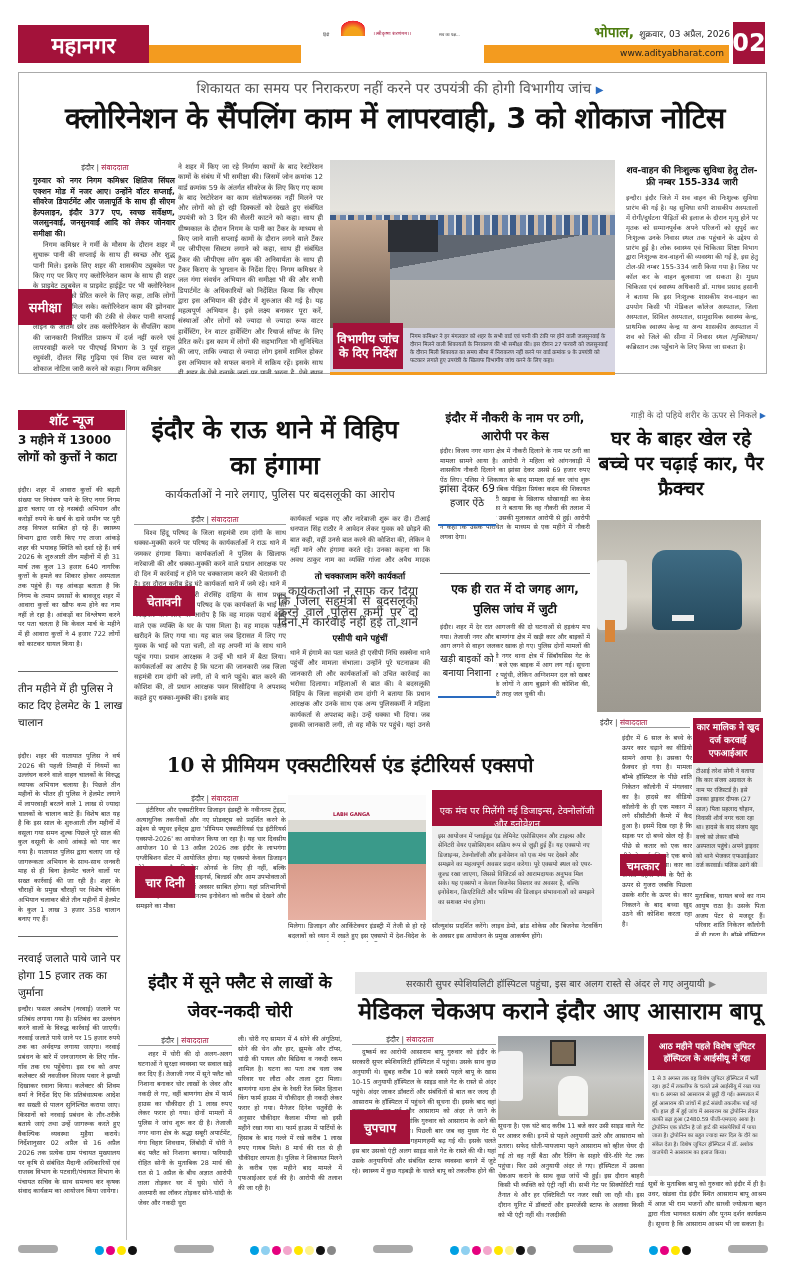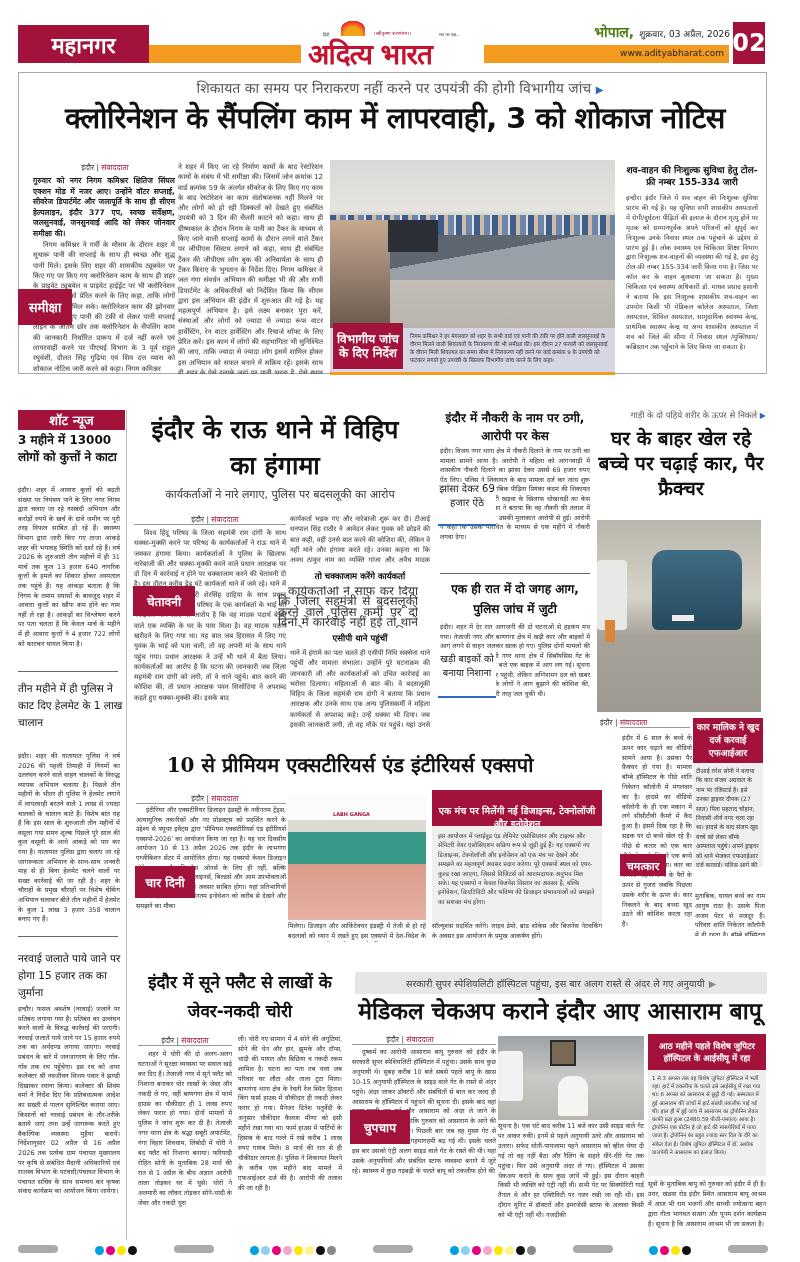--- a/index.html
+++ b/index.html
@@ -21,21 +21,20 @@
 </head>
 <body>
 
 <div class="abs red" style="left:18px;top:25px;width:131px;height:38px;display:flex;align-items:center;justify-content:center;font-size:22px;font-weight:bold">महानगर</div>
 <div class="abs orange" style="left:149px;top:45px;width:152px;height:18px"></div>
 <div class="abs" style="left:303px;top:18px;width:180px;height:48px">
   <div class="abs" style="left:38px;top:0;width:24px;height:18px;border-radius:12px 12px 0 0;background:radial-gradient(circle at 50% 100%,#f3a21a 40%,#e23 70%,transparent 72%)"></div>
   <div class="abs" style="left:70px;top:12px;font-size:5px;color:#a3123a;white-space:nowrap">।।श्रीकृष्ण शरणंमम।।</div>
   <div class="abs" style="left:20px;top:14px;font-size:4px;color:#222">हिंदी</div>
   <div class="abs" style="left:136px;top:14px;font-size:4px;color:#222">सच का पक्ष...</div>
-  <div class="abs" style="left:5px;top:16px;font-size:28px;font-weight:bold;color:#c4122f;white-space:nowrap;letter-spacing:-1px;font-family:'DejaVu Serif',serif">अदित्य भारत</div>
 </div>
 <div class="abs orange" style="left:484px;top:45px;width:245px;height:18px"></div>
 <div class="abs" style="left:560px;top:22px;width:170px;height:16px;text-align:right;white-space:nowrap">
   <span style="font-size:14px;font-weight:bold;color:#4d7c0f">भोपाल,</span>
   <span style="font-size:9px;color:#222">शुक्रवार, 03 अप्रैल, 2026</span>
 </div>
 <div class="abs" style="left:590px;top:48px;width:134px;font-size:9px;color:#222;text-align:right">www.adityabharat.com</div>
 <div class="abs red" style="left:733px;top:22px;width:32px;height:42px;display:flex;align-items:center;justify-content:center;font-size:24px;font-weight:bold">02</div>
 
 <div class="abs" style="left:18px;top:72px;width:749px;height:302px;border:1px solid #aaa"></div>
@@ -127,21 +126,21 @@
 <div class="abs byline" style="left:140px;top:793px;width:150px">
   <span style="color:#333">इंदौर</span> | <span>संवाददाता</span>
 </div>
 <div class="abs hr" style="left:136px;top:803px;width:150px;background:#999"></div>
 <div class="abs body-text" style="left:136px;top:806px;width:150px;height:130px;font-size:6.4px;line-height:9.6px;text-indent:10px">इंटीरियर और एक्सटीरियर डिजाइन इंडस्ट्री के नवीनतम ट्रेंड्स, अत्याधुनिक तकनीकों और नए प्रोडक्ट्स को प्रदर्शित करने के उद्देश्य से फ्यूचर इवेंट्स द्वारा 'प्रीमियम एक्सटीरियर्स एंड इंटीरियर्स एक्सपो-2026' का आयोजन किया जा रहा है। यह चार दिवसीय आयोजन 10 से 13 अप्रैल 2026 तक इंदौर के लाभगंगा एग्जीबिशन सेंटर में आयोजित होगा। यह एक्सपो केवल डिजाइन प्रोफेशनल्स और बिजनेस ओनर्स के लिए ही नहीं, बल्कि आर्किटेक्ट्स, इंटीरियर डिजाइनर्स, बिल्डर्स और आम उपभोक्ताओं के लिए भी एक महत्वपूर्ण अवसर साबित होगा। यहां प्रतिभागियों को डिजाइन जगत के नवीनतम इनोवेशन को करीब से देखने और समझने का मौका</div>
 <div class="abs red" style="left:135px;top:866px;width:60px;height:32px;display:flex;align-items:center;justify-content:center;font-size:12px;font-weight:bold">चार दिनी</div>
 <div class="abs photo" style="left:288px;top:795px;width:138px;height:125px;background:linear-gradient(180deg,#fbfbfb 0%,#fbfbfb 20%,#dcdad3 20%,#dcdad3 30%,#3a9a8a 30%,#3a9a8a 55%,#d99b8a 55%,#e7b1a3 100%)">
   <div class="abs" style="left:45px;top:16px;font-size:5px;color:#a3123a;font-weight:bold">LABH GANGA</div>
 </div>
 <div class="abs body-text" style="left:288px;top:922px;width:138px;height:20px;font-size:6.4px;line-height:9.6px">मिलेगा। डिजाइन और आर्किटेक्चर इंडस्ट्री में तेजी से हो रहे बदलावों को ध्यान में रखते हुए इस एक्सपो में देश-विदेश के प्रमुख ब्रांड्स अपने नए प्रोडक्ट्स और डिजाइन</div>
-<div class="abs red" style="left:432px;top:790px;width:170px;height:53px;display:flex;align-items:center;justify-content:center;text-align:center;font-size:9.5px;font-weight:bold;line-height:13px;padding:0 6px">एक मंच पर मिलेंगी नई डिजाइन्स, टेक्नोलॉजी और इनोवेशन</div>
+<div class="abs red" style="left:432px;top:790px;width:170px;height:53px;display:flex;align-items:center;justify-content:center;text-align:center;font-size:9.5px;font-weight:normal;line-height:13px;padding:0 6px">एक मंच पर मिलेंगी नई डिजाइन्स, टेक्नोलॉजी और इनोवेशन</div>
 <div class="abs sidebox body-text" style="left:432px;top:826px;width:170px;height:96px;padding:5px 6px;font-size:6.2px;line-height:9.4px;text-align:left">इस आयोजन में प्लाईवुड एंड लेमिनेट एसोसिएशन और टाइल्स और सेनिटरी वेयर एसोसिएशन सक्रिय रूप से जुड़ी हुई हैं। यह एक्सपो नए डिजाइन्स, टेक्नोलॉजी और इनोवेशन को एक मंच पर देखने और समझने का महत्वपूर्ण अवसर प्रदान करेगा। पूरे एक्सपो स्थल को एयर-कूल्ड रखा जाएगा, जिससे विजिटर्स को आरामदायक अनुभव मिल सके। यह एक्सपो न केवल बिजनेस विस्तार का अवसर है, बल्कि इनोवेशन, क्रिएटिविटी और भविष्य की डिजाइन संभावनाओं को समझने का सशक्त मंच होगा।</div>
 <div class="abs body-text" style="left:432px;top:922px;width:170px;height:20px;font-size:6.4px;line-height:9.6px">सॉल्यूशंस प्रदर्शित करेंगे। लाइव डेमो, ब्रांड शोकेस और बिजनेस नेटवर्किंग के अवसर इस आयोजन के प्रमुख आकर्षण होंगे।</div>
 
 <div class="abs hl" style="left:134px;top:968px;width:212px;text-align:center;font-size:17px;line-height:29px">इंदौर में सूने फ्लैट से लाखों के जेवर-नकदी चोरी</div>
 <div class="abs byline" style="left:140px;top:1035px;width:90px">
   <span style="color:#333">इंदौर</span> | <span>संवाददाता</span>
 </div>
 <div class="abs hr" style="left:138px;top:1045px;width:94px;background:#999"></div>
 <div class="abs body-text" style="left:138px;top:1050px;width:94px;height:180px;font-size:6.4px;line-height:9.9px;text-indent:10px">शहर में चोरी की दो अलग-अलग घटनाओं ने सुरक्षा व्यवस्था पर सवाल खड़े कर दिए हैं। तेजाजी नगर में सूने फ्लैट को निशाना बनाकर चोर लाखों के जेवर और नकदी ले गए, वहीं बाणगंगा क्षेत्र में फार्म हाउस का चौकीदार ही 1 लाख रुपए लेकर फरार हो गया। दोनों मामलों में पुलिस ने जांच शुरू कर दी है। तेजाजी नगर थाना क्षेत्र के श्रद्धा सबूरी अपार्टमेंट, गंगा विहार शिवधाम, लिंबोदी में चोरी ने बंद फ्लैट को निशाना बनाया। फरियादी रोहित सोनी के मुताबिक 28 मार्च की रात से 1 अप्रैल के बीच अज्ञात आरोपी ताला तोड़कर घर में घुसे। चोरों ने अलमारी का लॉकर तोड़कर सोने-चांदी के जेवर और नकदी चुरा</div>
 <div class="abs body-text" style="left:238px;top:1035px;width:104px;height:195px;font-size:6.4px;line-height:9.9px">ली। चोरी गए सामान में 4 सोने की अंगूठियां, सोने की चेन और हार, झुमके और टॉप्स, चांदी की पायल और बिछिया व नकदी रकम शामिल है। घटना का पता तब चला जब परिवार घर लौटा और ताला टूटा मिला। बाणगंगा थाना क्षेत्र के रेवती रेंज स्थित हिताश किंग फार्म हाउस में चौकीदार ही नकदी लेकर फरार हो गया। मैनेजर दिनेश चतुर्वेदी के अनुसार चौकीदार कैलाश मीणा को इसी महीने रखा गया था। फार्म हाउस में पार्टियों के हिसाब के बाद गल्ले में रखे करीब 1 लाख रुपए गायब मिले। 8 मार्च की रात से ही चौकीदार लापता है। पुलिस ने शिकायत मिलने के करीब एक महीने बाद मामले में एफआईआर दर्ज की है। आरोपी की तलाश की जा रही है।</div>

